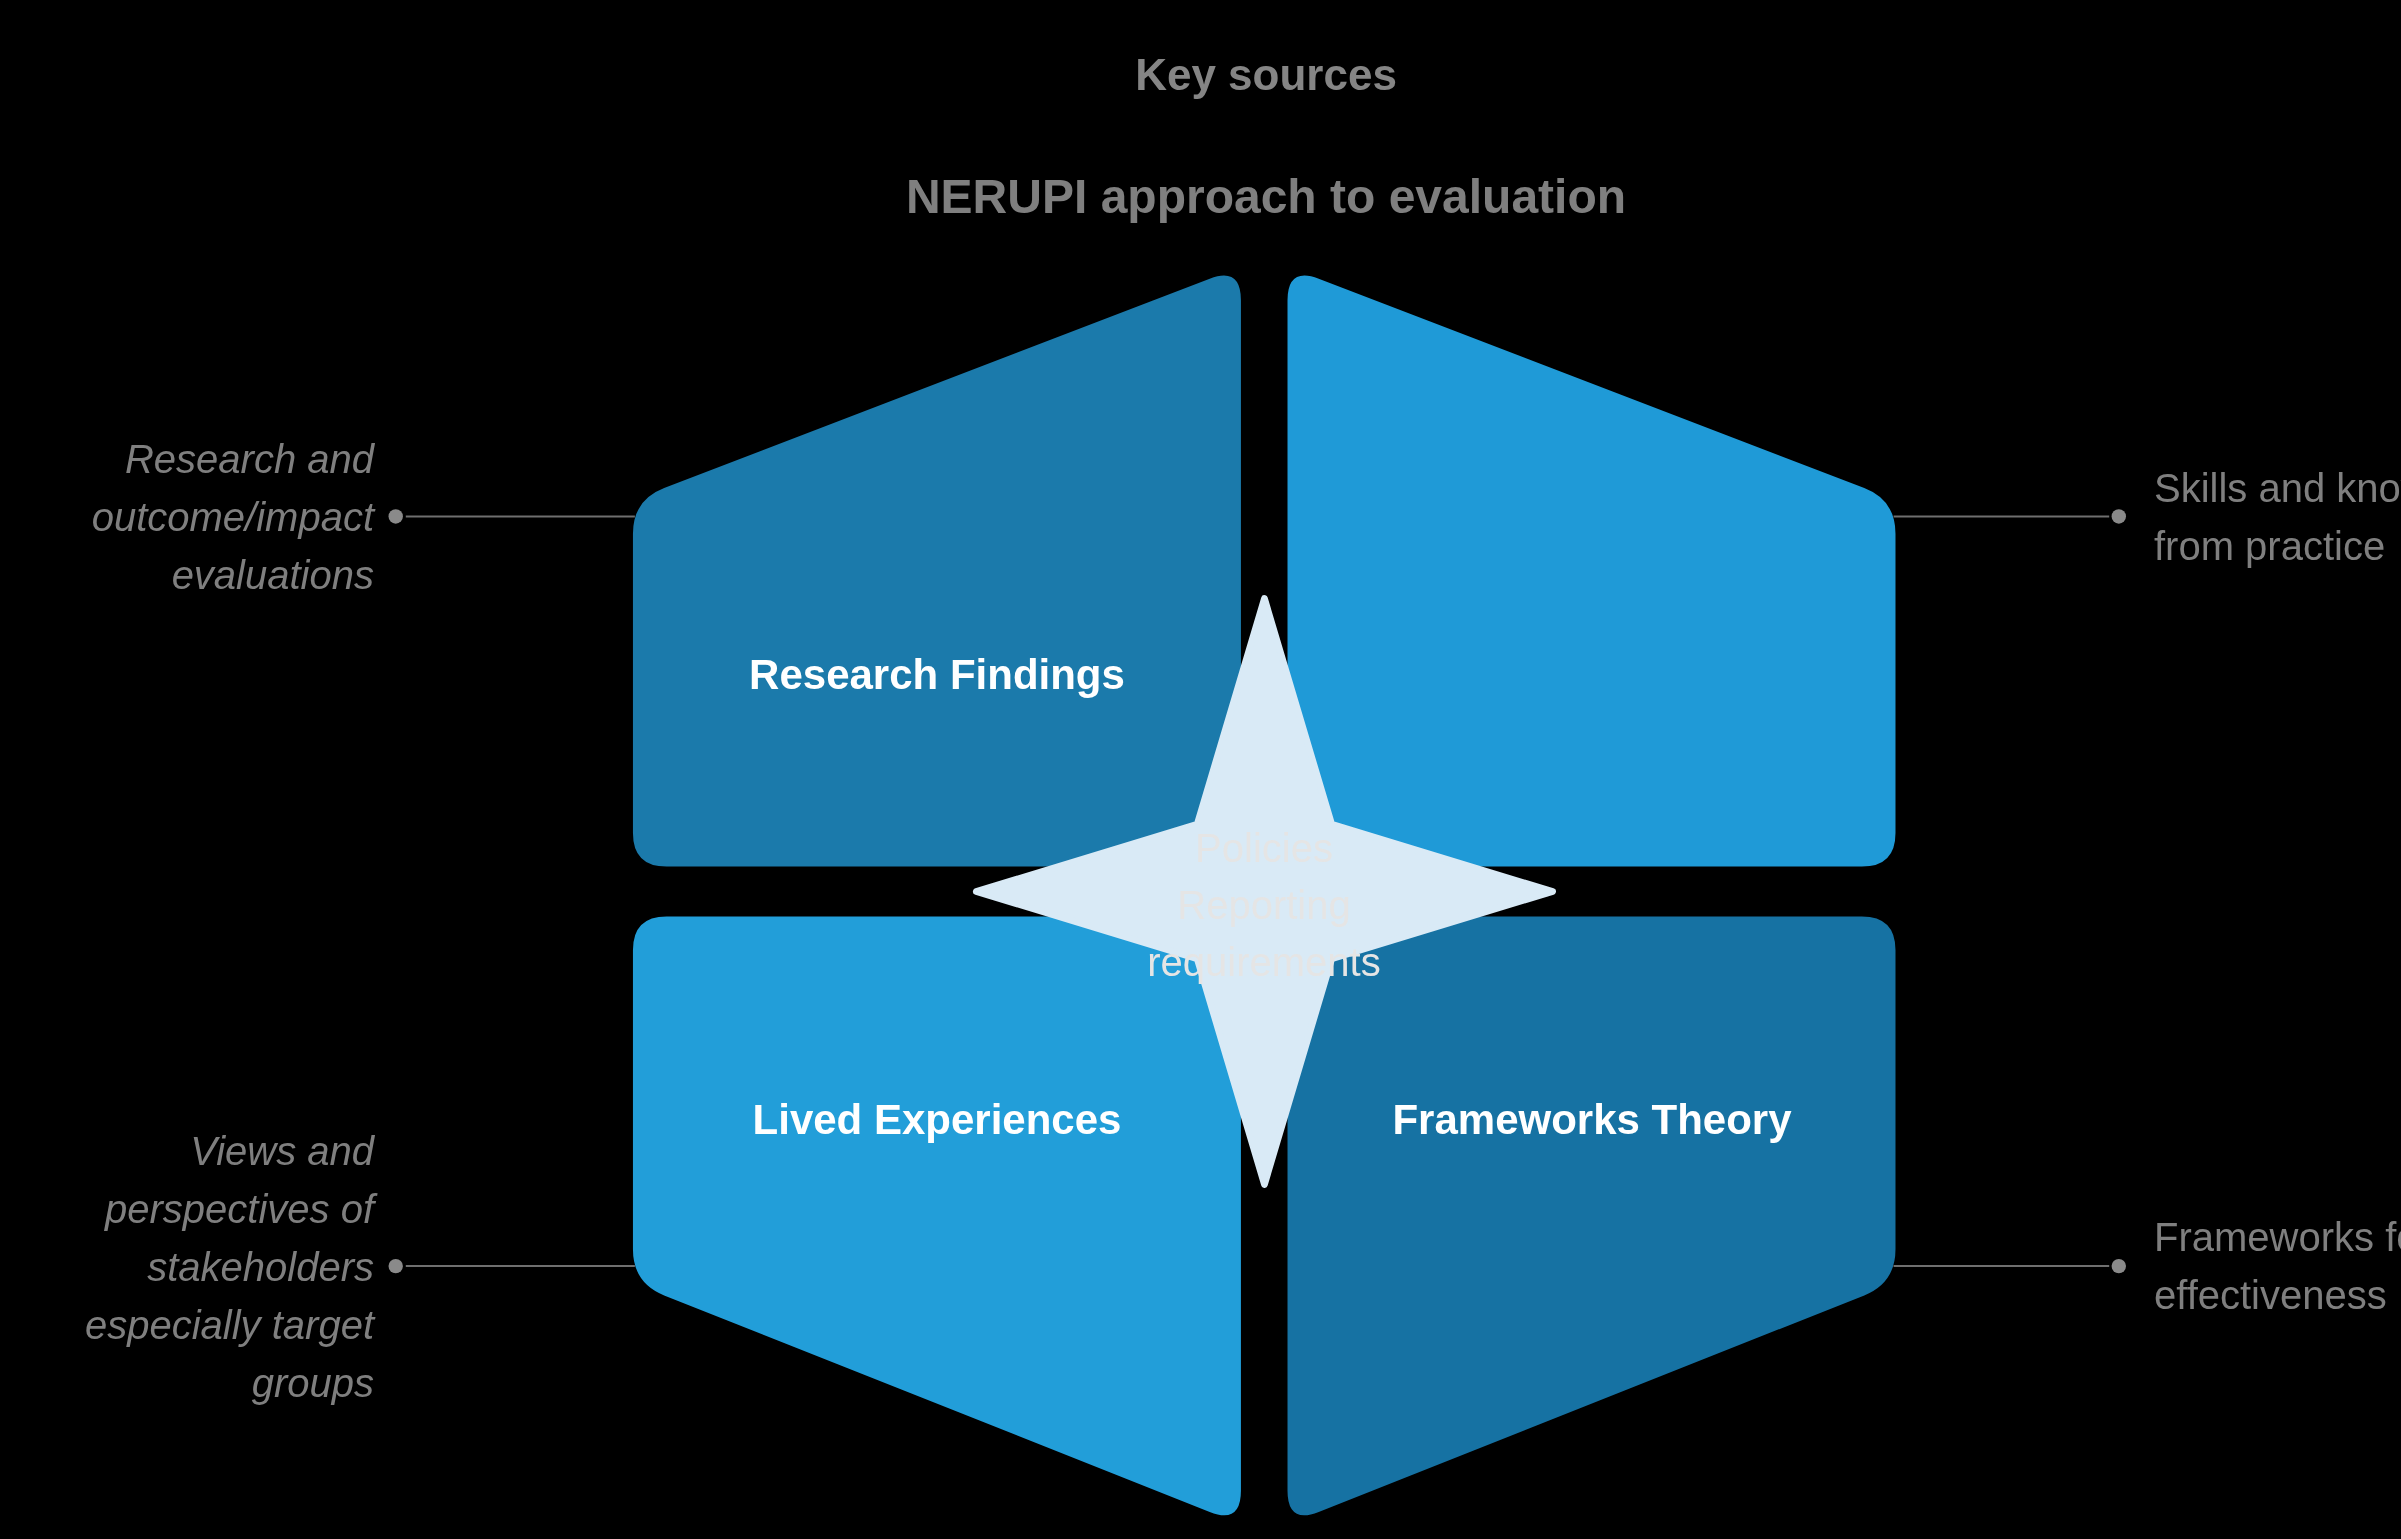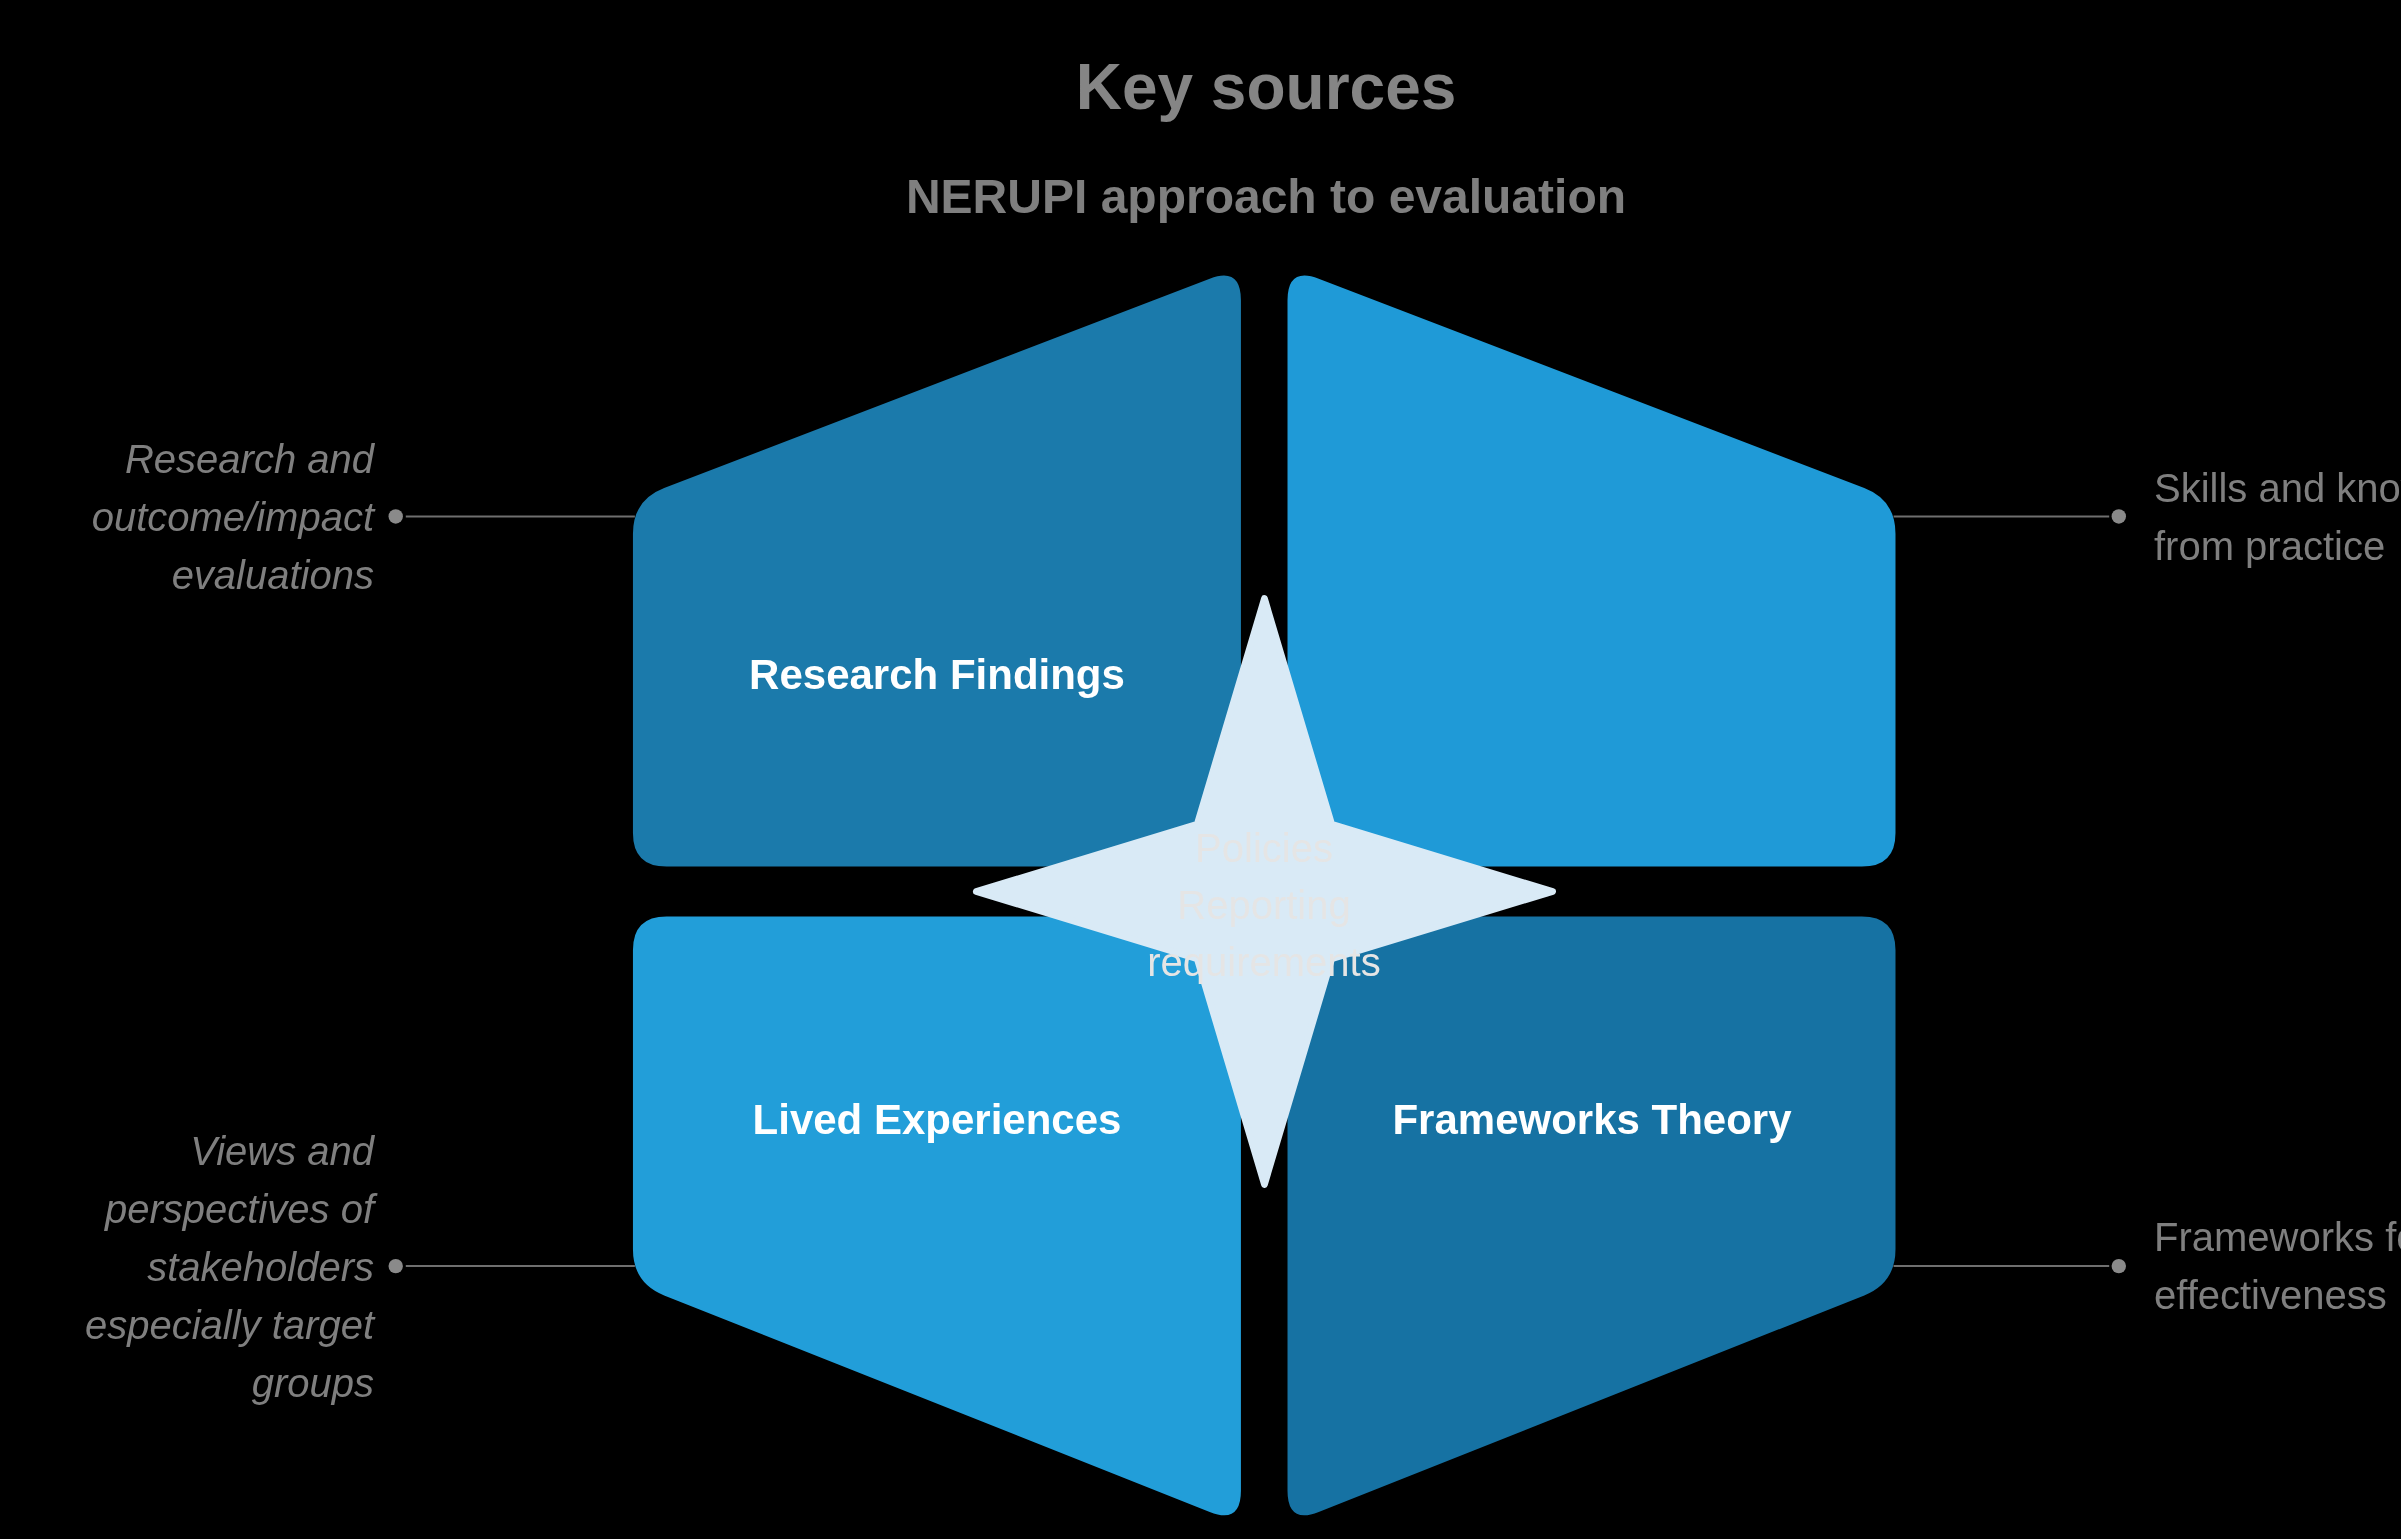--- a/index.html
+++ b/index.html
@@ -13,21 +13,21 @@
     height: 1540px;
     background: #000000;
     overflow: hidden;
     font-family: "Liberation Sans", sans-serif;
   }
   .title {
     position: absolute;
     top: 50px;
     left: 1266px;
     transform: translateX(-50%);
-    font-size: 64px;
+    font-size: 44px;
     font-weight: 700;
     color: #858585;
     white-space: nowrap;
   }
   .subtitle {
     position: absolute;
     top: 169px;
     left: 1266px;
     transform: translateX(-50%);
     font-size: 48px;

